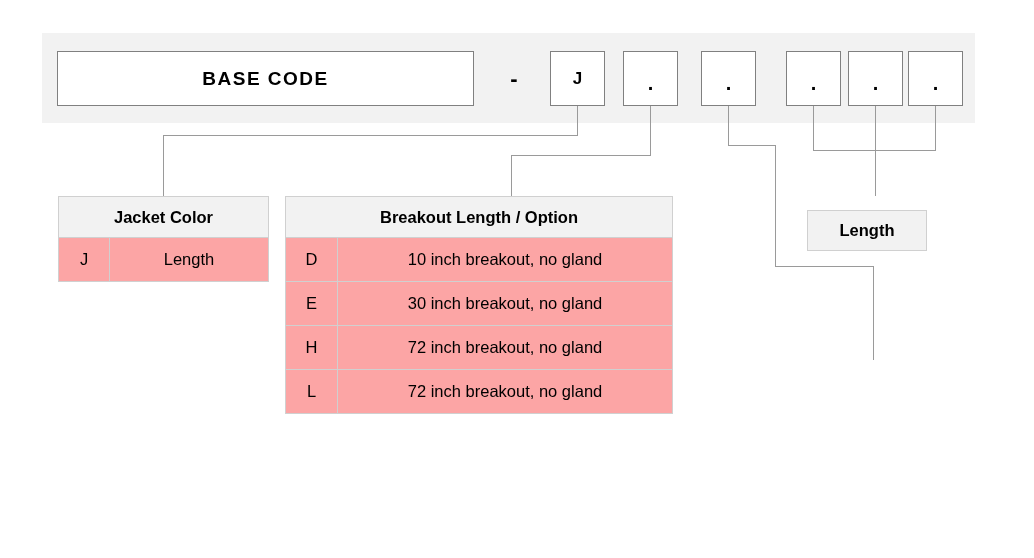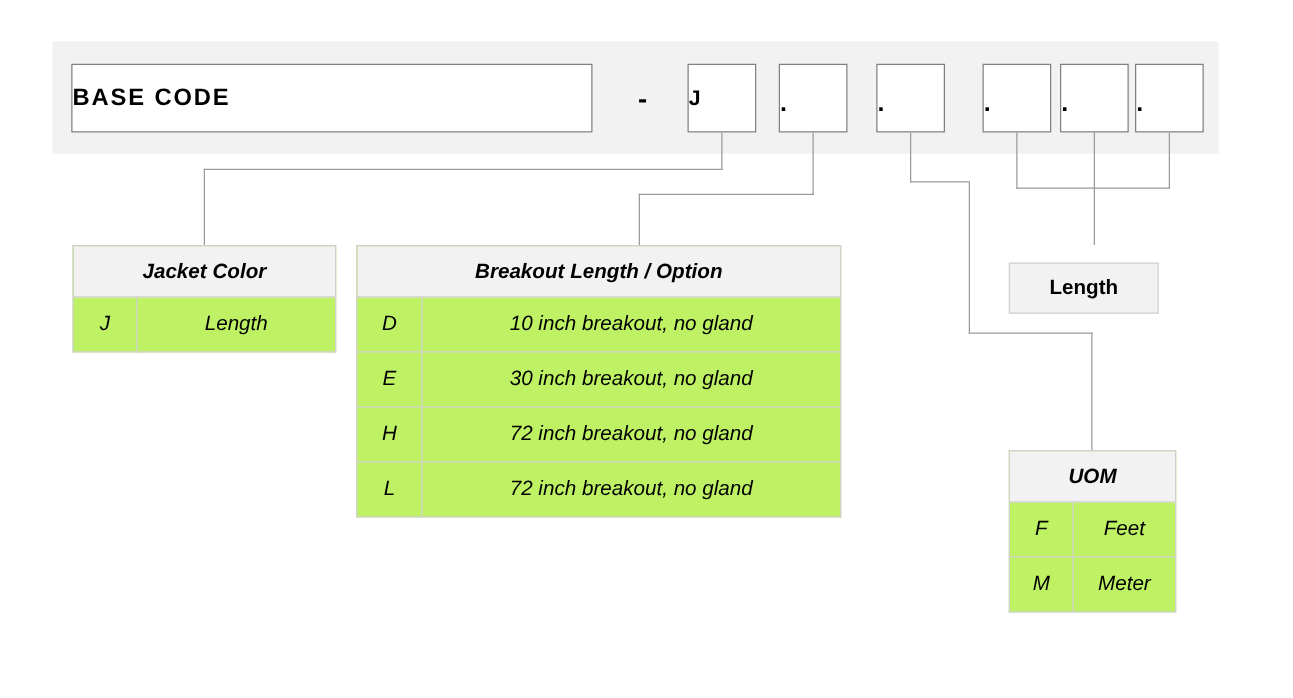--- a/index.html
+++ b/index.html
@@ -29,21 +29,21 @@
     background: #f2f2f2;
   }
 
   .code-box {
     position: absolute;
     background: #ffffff;
     border: 1px solid #808080;
     box-sizing: border-box;
     display: flex;
     align-items: center;
-    justify-content: flex-start;
+    justify-content: center;
     font-weight: bold;
     color: #000000;
   }
   .base-code {
     left: 57px;
     top: 51px;
     width: 417px;
     height: 55px;
     font-size: 19px;
     letter-spacing: 1.5px;
@@ -70,23 +70,22 @@
   .slot.dot {
     font-size: 20px;
     align-items: center;
   }
   .slot.dot span { line-height: 0; position: relative; top: 4px; }
 
   
   .tbl {
     position: absolute;
     border-collapse: collapse;
-    background: #bef264;
+    background: #fca5a5;
     font-size: 16.5px;
-    font-style: italic;
   }
   .tbl td, .tbl th {
     border: 1px solid #d0d0d0;
     padding: 0;
     text-align: center;
     vertical-align: middle;
     font-weight: normal;
     color: #000000;
   }
   .tbl th {
@@ -208,31 +207,14 @@
         <td>L</td>
         <td>72 inch breakout, no gland</td>
       </tr>
     </tbody>
   </table>
 
   <div class="headonly" style="left:807px; top:196px; width:120px; height:41px;margin-top:14px;">
     <span>Length</span>
   </div>
 
-  <table class="tbl" style="left:807px; top:360px; width:134px;">
-    <thead>
-      <tr>
-        <th colspan="2">UOM</th>
-      </tr>
-    </thead>
-    <tbody>
-      <tr>
-        <td style="width:50px;">F</td>
-        <td>Feet</td>
-      </tr>
-      <tr>
-        <td>M</td>
-        <td>Meter</td>
-      </tr>
-    </tbody>
-  </table>
 
 </div>
 
 </body></html>

